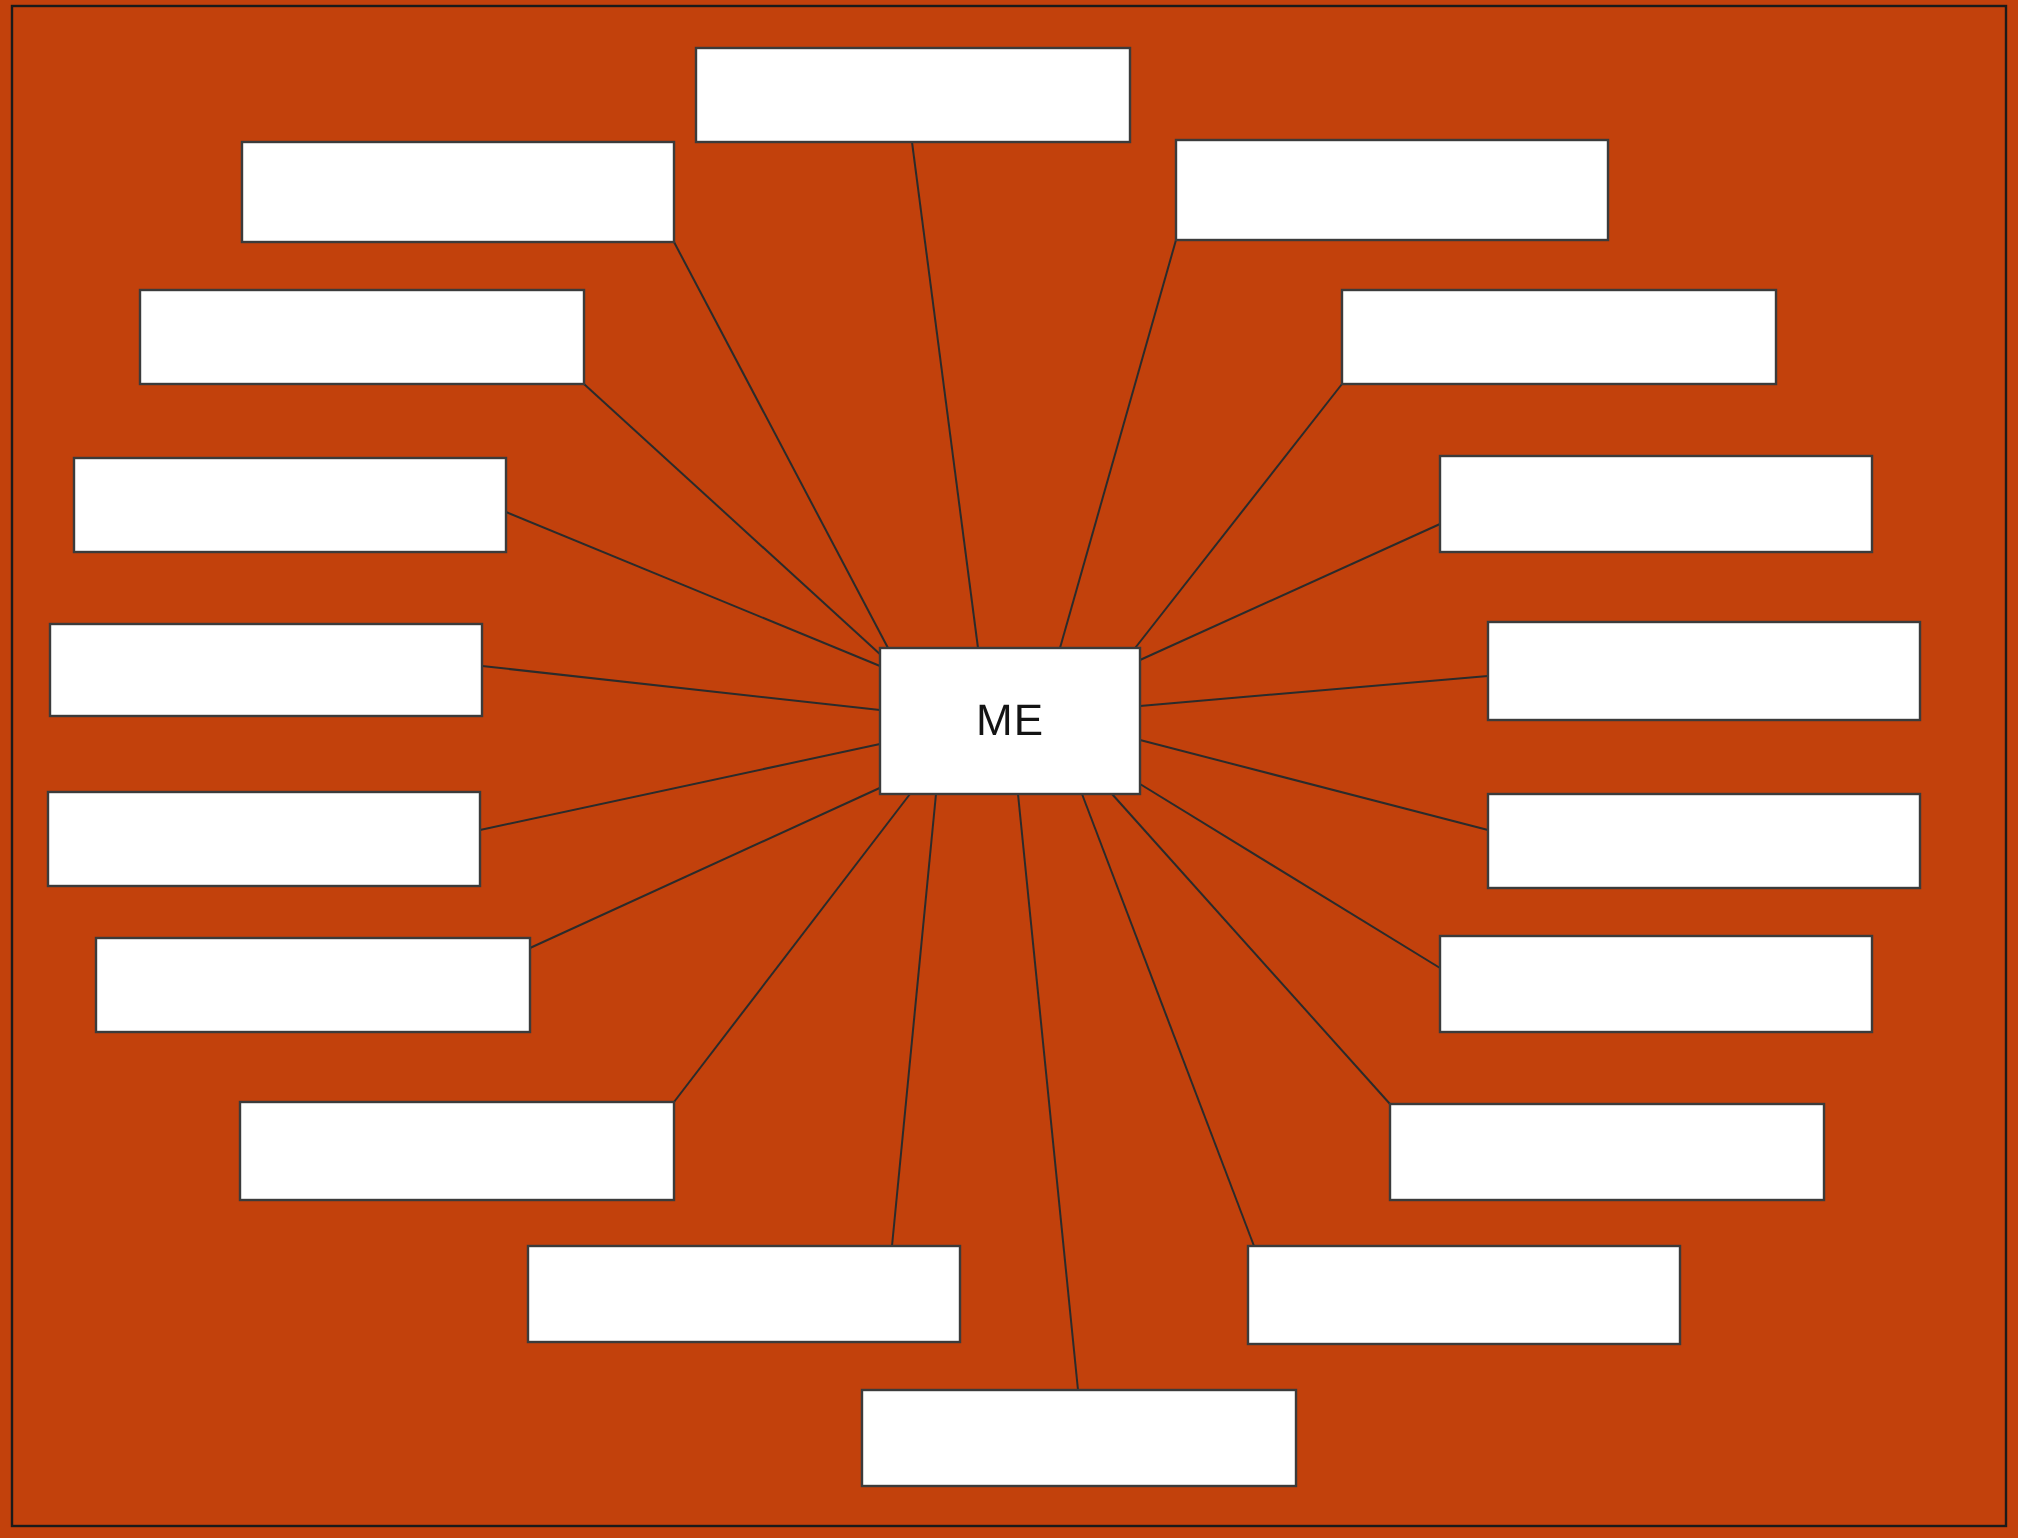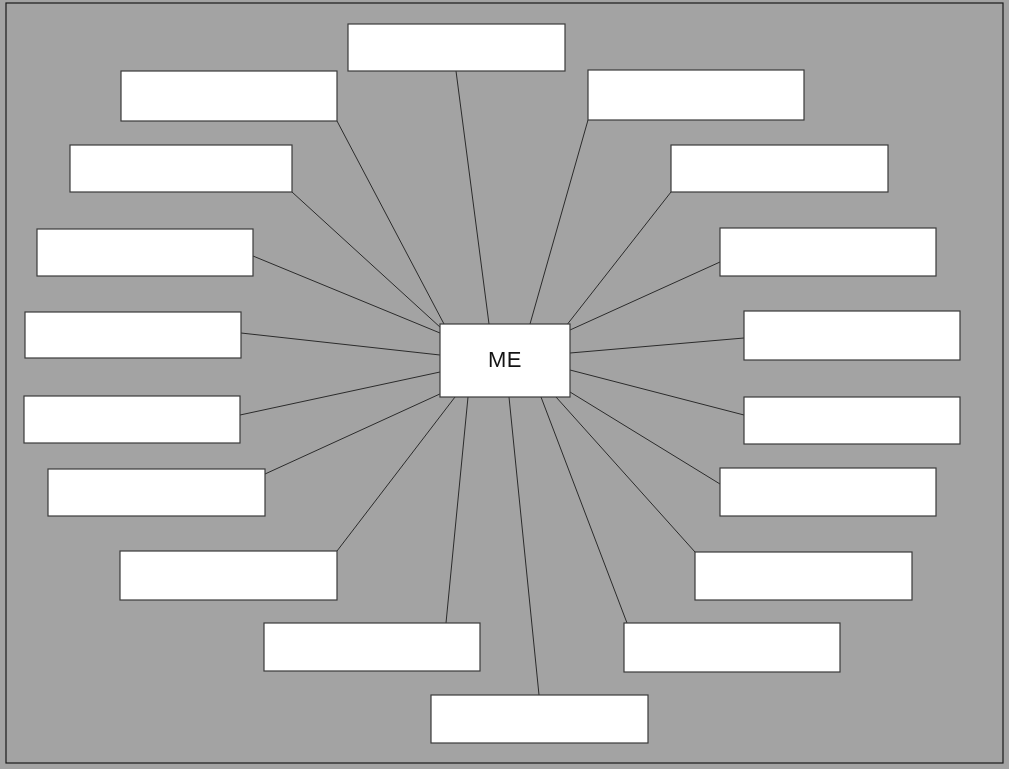--- a/index.html
+++ b/index.html
@@ -10,21 +10,21 @@
   body {
     width: 1009px;
     height: 769px;
     font-family: "Liberation Sans", sans-serif;
     overflow: hidden;
   }
   #diagram-root {
     position: relative;
     width: 1009px;
     height: 769px;
-    background: #a3a3a3;
+    background: #c2410c;
   }
   #mindmap-svg {
     display: block;
     width: 1009px;
     height: 769px;
   }
   .page-frame {
     fill: none;
     stroke: #1a1a1a;
     stroke-width: 1.2;

